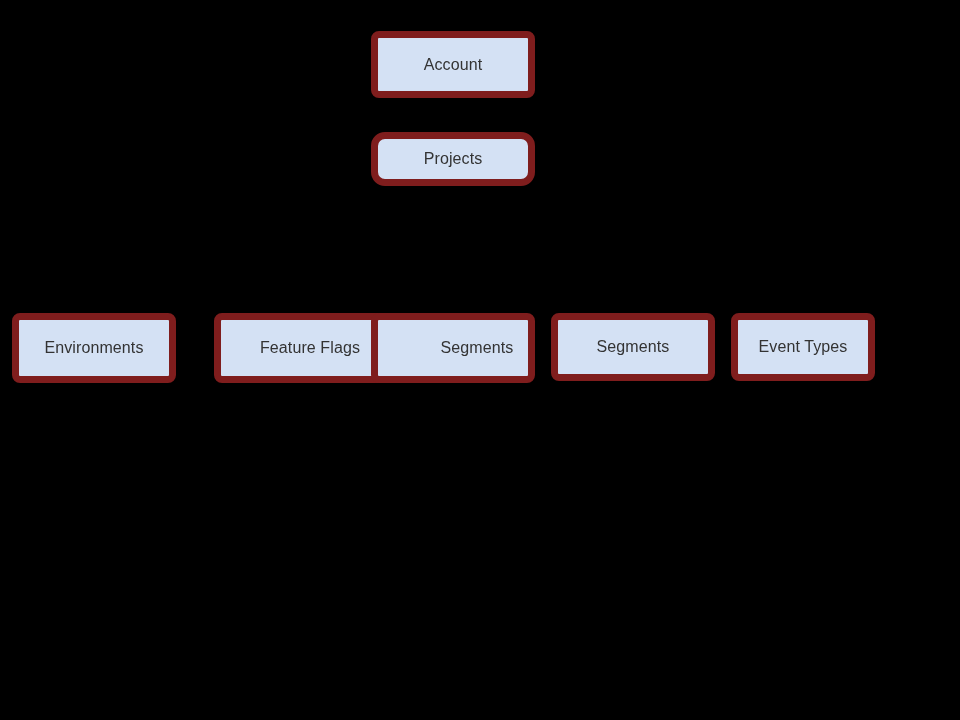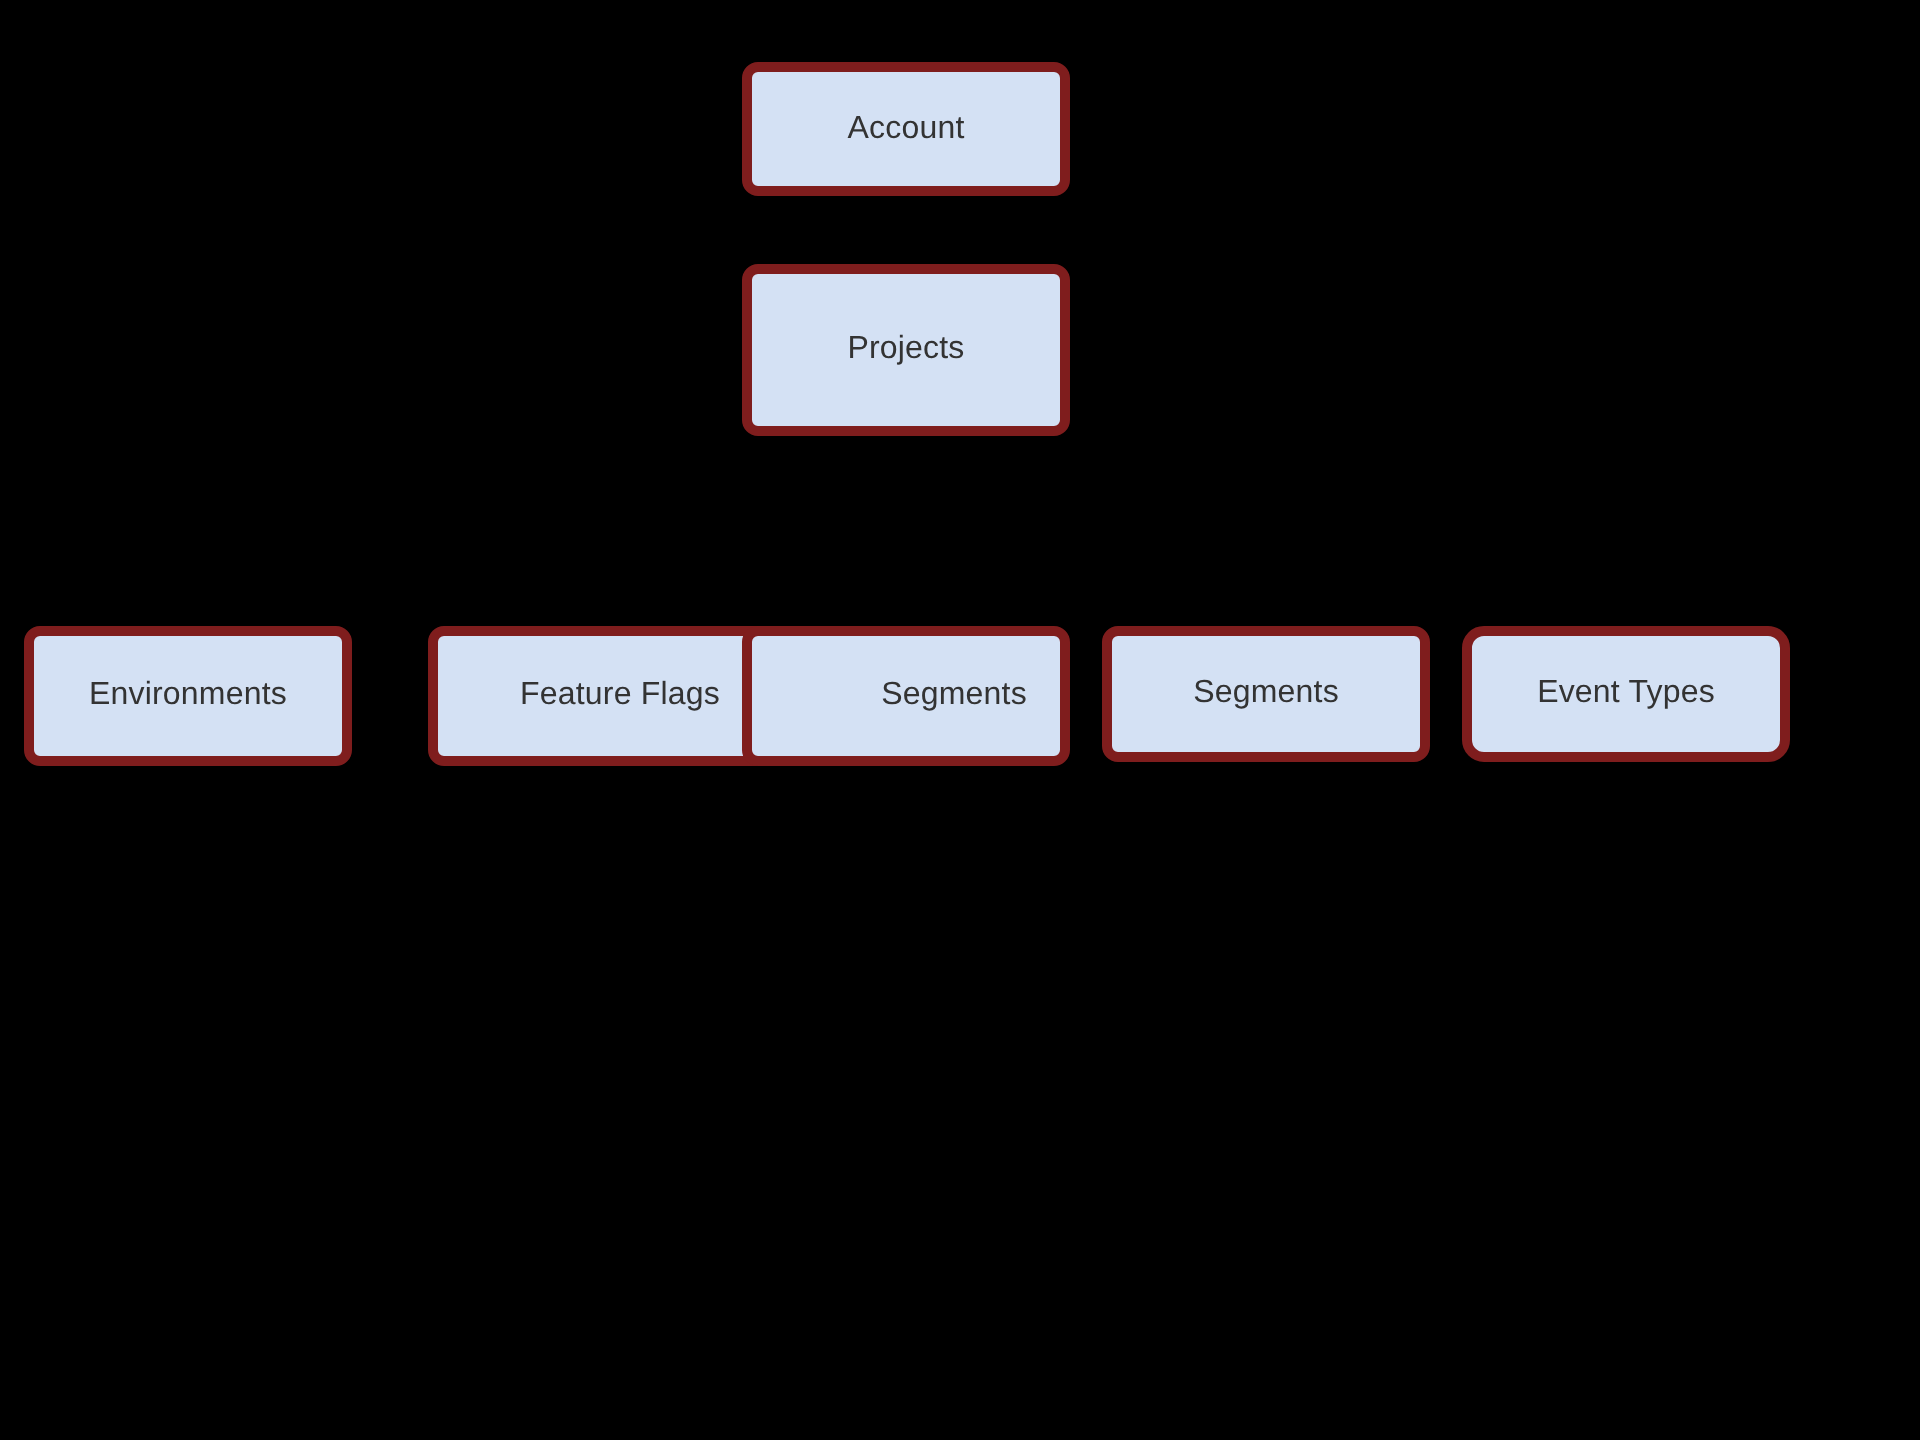--- a/index.html
+++ b/index.html
@@ -13,21 +13,21 @@
     width: 960px;
     height: 720px;
     background: #000000;
     overflow: hidden;
     font-family: "Liberation Sans", sans-serif;
   }
   .node {
     position: absolute;
     box-sizing: border-box;
     background: #d4e1f4;
-    border: 5px solid #7f1d1d;
+    border: 7px solid #7f1d1d;
     border-radius: 8px;
     display: flex;
     align-items: center;
     justify-content: center;
     text-align: left;
     color: #333333;
     font-size: 16px;
     font-weight: 400;
     line-height: 1.2;
     letter-spacing: 0.1px;
@@ -41,38 +41,38 @@
 </style>
 </head>
 <body>
 
 <div id="canvas">
 
   <div class="node" style="left:371px; top:31px; width:164px; height:67px;">
     <span class="node-label">Account</span>
   </div>
 
-  <div class="node" style="left:371px; top:132px; width:164px; height:86px;">
+  <div class="node" style="left:371px; top:132px; width:164px; height:54px;border-radius:14px;">
     <span class="node-label">Projects</span>
   </div>
 
   <div class="node" style="left:12px; top:313px; width:164px; height:70px;">
     <span class="node-label">Environments</span>
   </div>
 
   <div class="node" style="left:190px; top:313px; width:192px; height:70px;margin-left:24px;">
     <span class="node-label">Feature Flags</span>
   </div>
 
   <div class="node" style="left:371px; top:313px; width:164px; height:70px;padding-left:48px;">
     <span class="node-label">Segments</span>
   </div>
 
   <div class="node" style="left:551px; top:313px; width:164px; height:68px;">
     <span class="node-label">Segments</span>
   </div>
 
-  <div class="node" style="left:731px; top:313px; width:164px; height:68px;border-radius:11px;">
+  <div class="node" style="left:731px; top:313px; width:144px; height:68px;">
     <span class="node-label">Event Types</span>
   </div>
 
 
 </div>
 
 </body></html>

